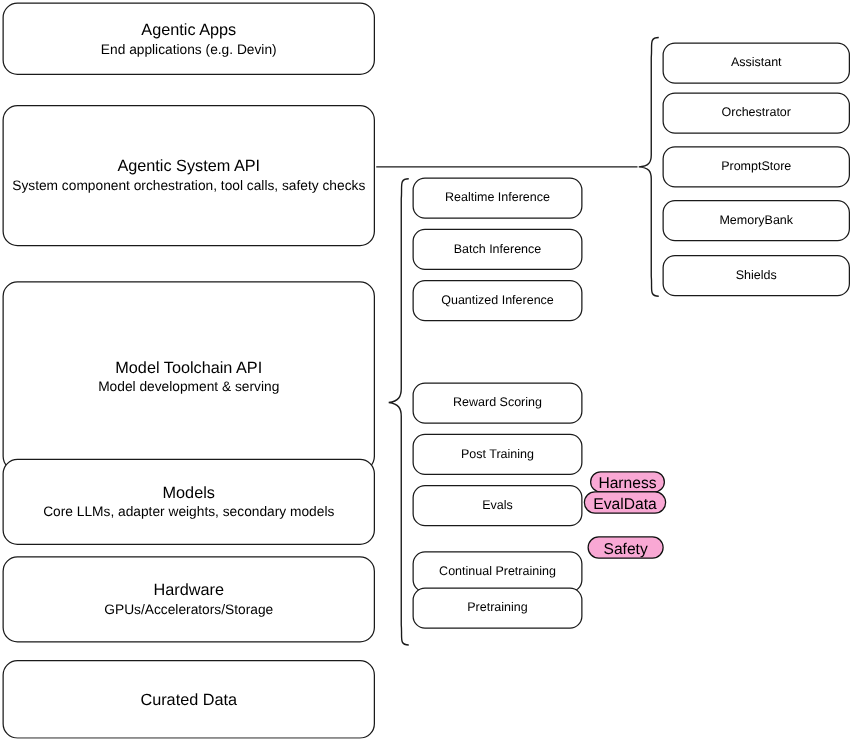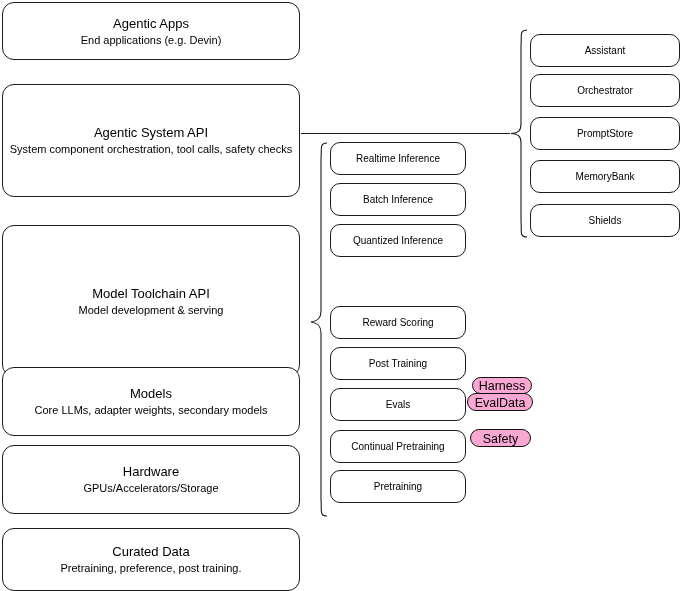--- a/index.html
+++ b/index.html
@@ -149,42 +149,41 @@
     <div class="subtitle">Core LLMs, adapter weights, secondary models</div>
   </div>
 
   <div class="node layer" style="top:445px; height:69px;">
     <div class="title">Hardware</div>
     <div class="subtitle">GPUs/Accelerators/Storage</div>
   </div>
 
   <div class="node layer" style="top:528px; height:63px;">
     <div class="title">Curated Data</div>
-    <div class="subtitle">Pretraining, preference, post training.</div>
   </div>
 
   <div class="node chip mid-chip" style="top:142px;">
     <div class="title">Realtime Inference</div>
   </div>
   <div class="node chip mid-chip" style="top:183px;">
     <div class="title">Batch Inference</div>
   </div>
   <div class="node chip mid-chip" style="top:224px;">
     <div class="title">Quantized Inference</div>
   </div>
   <div class="node chip mid-chip" style="top:306px;">
     <div class="title">Reward Scoring</div>
   </div>
   <div class="node chip mid-chip" style="top:347px;">
     <div class="title">Post Training</div>
   </div>
   <div class="node chip mid-chip" style="top:388px;">
     <div class="title">Evals</div>
   </div>
-  <div class="node chip mid-chip" style="top:430px;text-align:right;">
+  <div class="node chip mid-chip" style="top:441px;text-align:right;">
     <div class="title">Continual Pretraining</div>
   </div>
   <div class="node chip mid-chip" style="top:470px;">
     <div class="title">Pretraining</div>
   </div>
 
   <div class="pill" style="left:472px; top:377px; width:60px; height:17px;">
     <span>Harness</span>
   </div>
   <div class="pill" style="left:467px; top:393px; width:66px; height:18px;">

